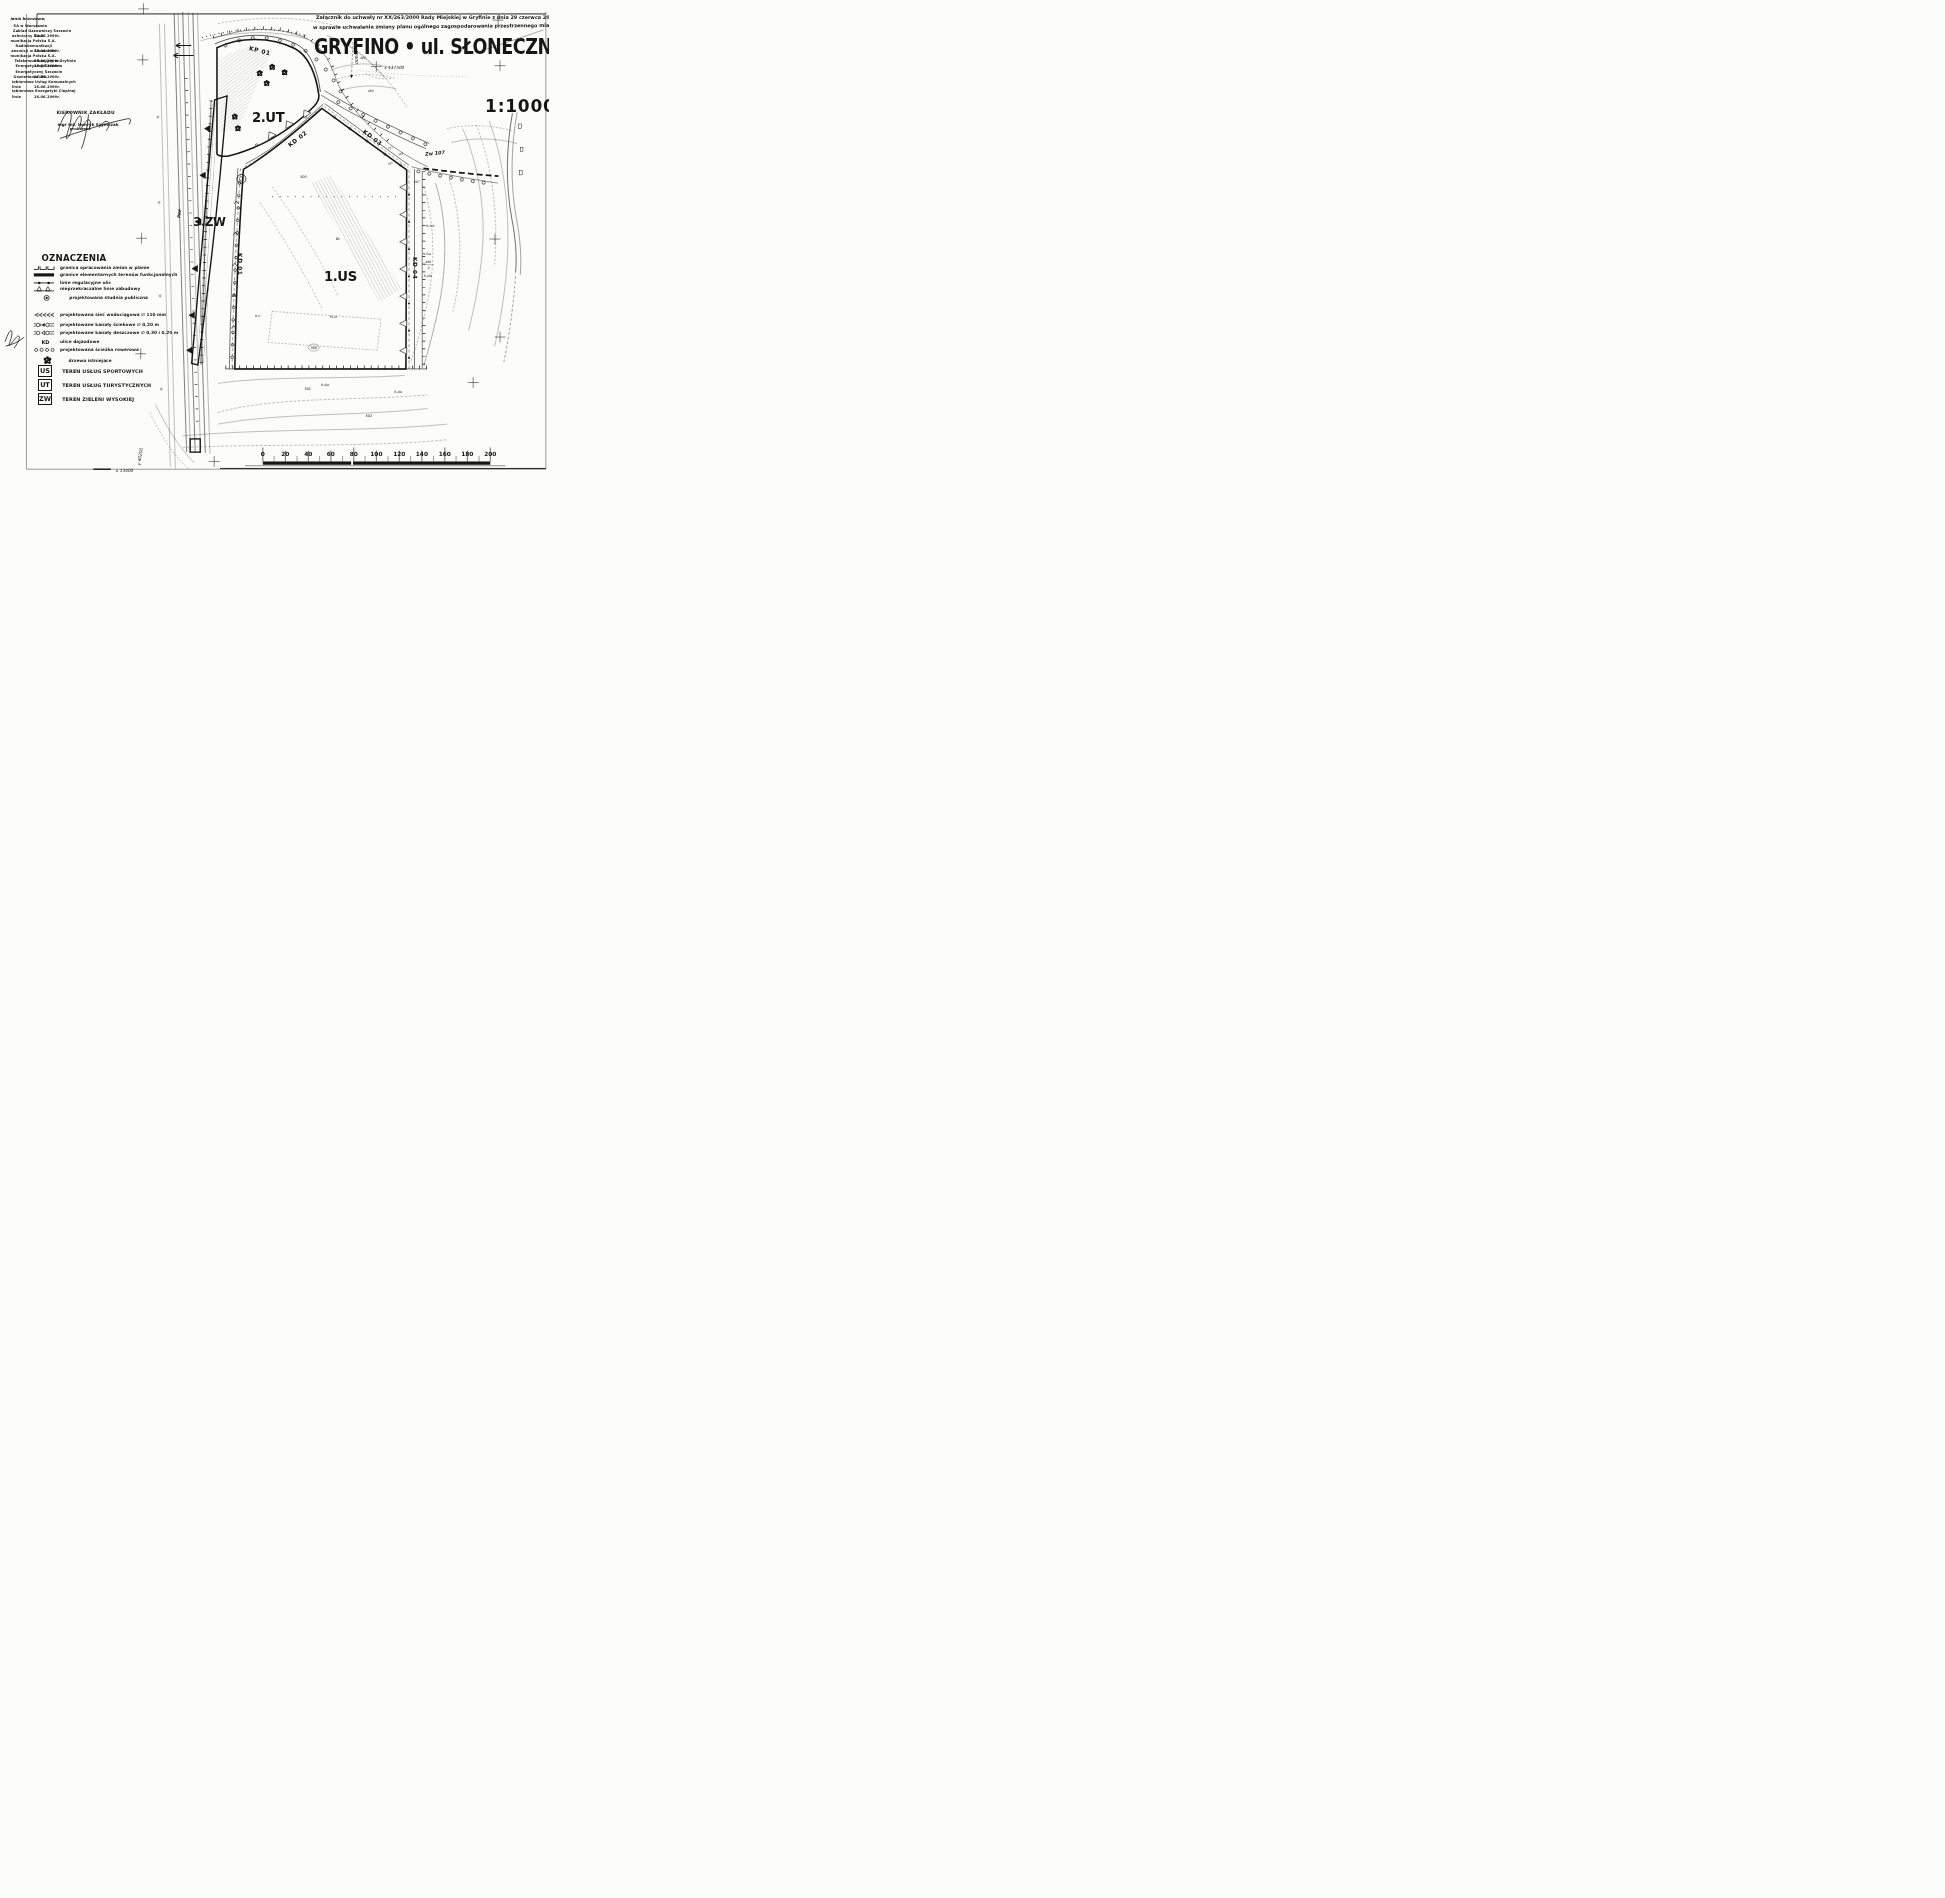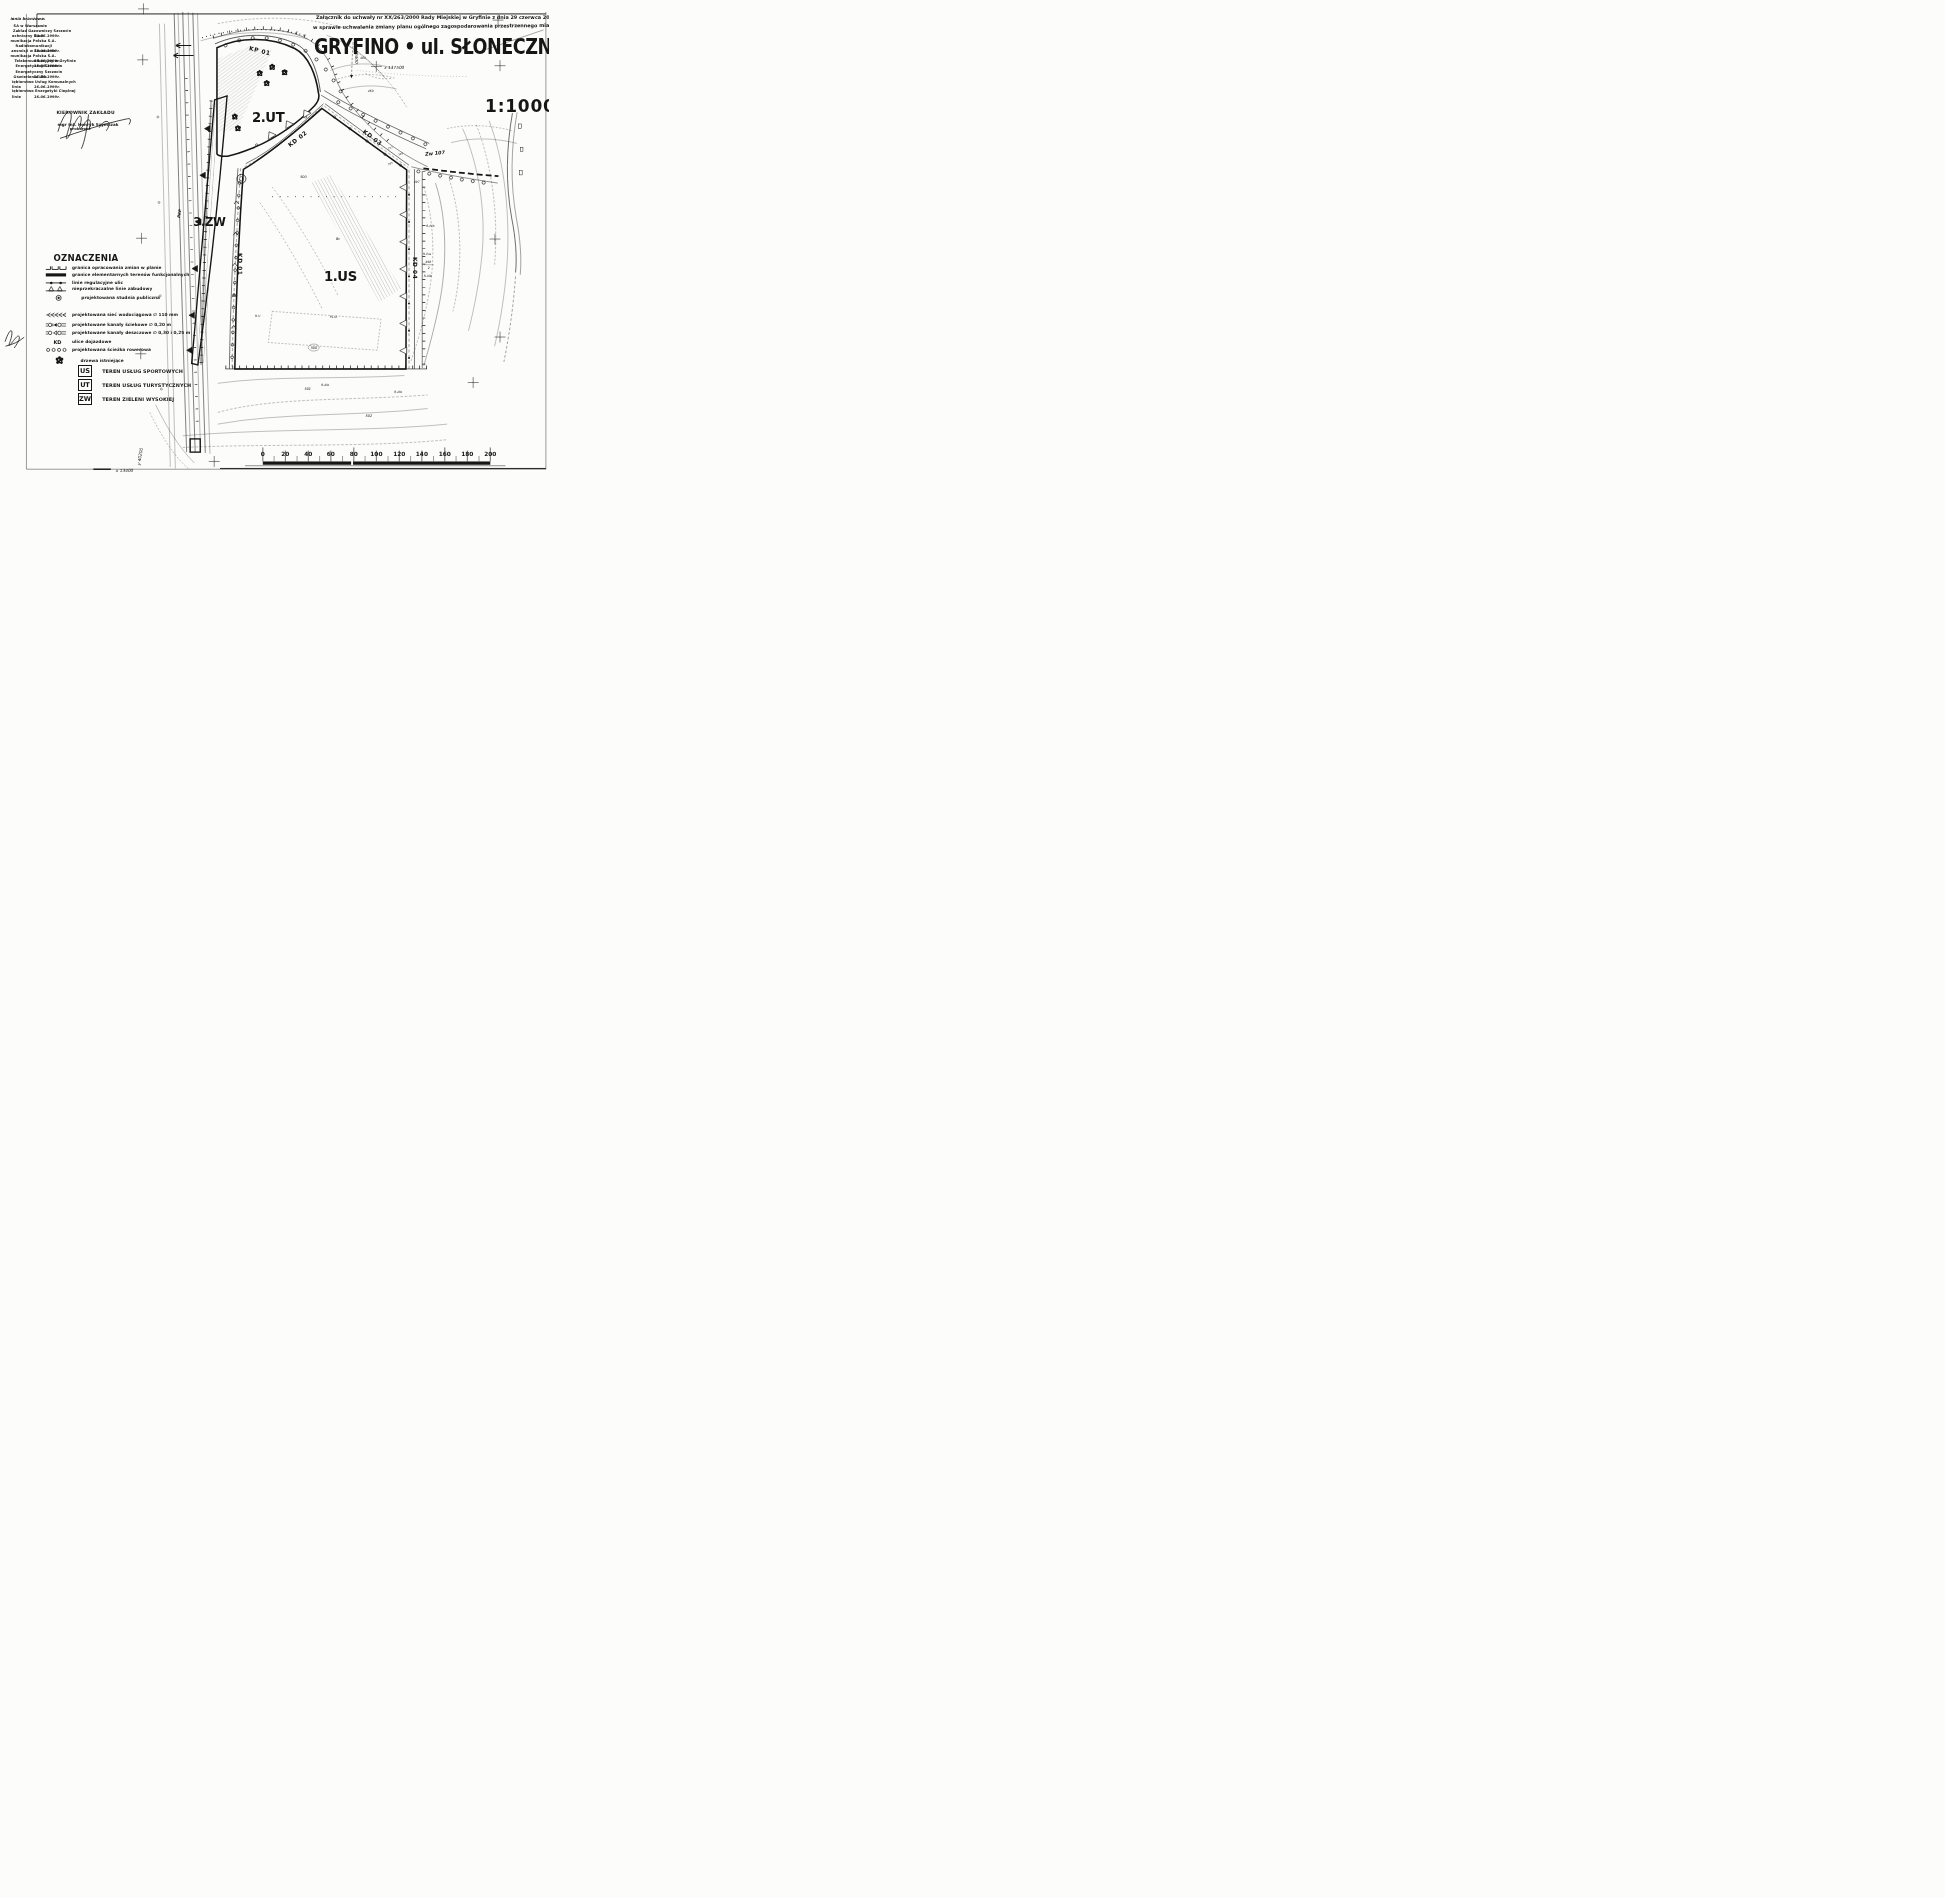--- a/index.html
+++ b/index.html
@@ -18,29 +18,29 @@
   .aprow{position:absolute;left:0;width:93px;font-size:3.5px;font-weight:600;letter-spacing:0.1px;white-space:nowrap;}
   .aprow .d{position:absolute;left:34px;top:0;font-style:italic;}
   
   .sig{position:absolute;left:51px;top:107px;width:86px;height:43px;}
   .sig .role1{position:absolute;left:5.4px;top:2.7px;font-size:4.5px;font-weight:700;letter-spacing:0.2px;}
   .sig .name{position:absolute;left:6.6px;top:15px;font-size:4.1px;font-weight:700;}
   .sig .role2{position:absolute;left:18.7px;top:20px;font-size:3.7px;font-weight:600;}
   .sig svg{position:absolute;left:0;top:0;}
   .sig2{position:absolute;left:2.3px;top:325px;}
   
-  .legend{position:absolute;left:45px;top:251px;width:171px;height:187px;}
+  .legend{position:absolute;left:33px;top:251px;width:171px;height:187px;}
   .lg-title{position:absolute;left:8.6px;top:2.3px;font-size:8.6px;font-weight:800;letter-spacing:0.2px;}
   .lgrow{position:absolute;left:0;display:flex;align-items:center;height:7.8px;}
   .lgrow .sym{width:27px;flex:0 0 27px;display:flex;justify-content:flex-start;}
   .lgrow .lab{font-size:4.3px;font-weight:600;white-space:nowrap;letter-spacing:0.04px;}
   .kdsym{width:25px;text-align:center;font-size:5px;font-weight:800;}
   .zrow{position:absolute;left:4.7px;display:flex;align-items:center;height:12.5px;}
   .zbox{width:12.5px;height:10px;border:1.4px solid #161616;display:flex;align-items:center;justify-content:center;
-        font-size:6.6px;font-weight:800;flex:0 0 12.5px;letter-spacing:-0.2px;margin-left:28px;}
+        font-size:6.6px;font-weight:800;flex:0 0 12.5px;letter-spacing:-0.2px;}
   .zrow .zlab{margin-left:10px;font-size:4.9px;font-weight:700;letter-spacing:0.1px;white-space:nowrap;}
 </style>
 </head>
 <body>
 
 <div class="sheet">
 
 <svg class="mapsvg" width="549" height="475" viewBox="0 0 1412 1220">
   <defs>
     <g id="cross">

